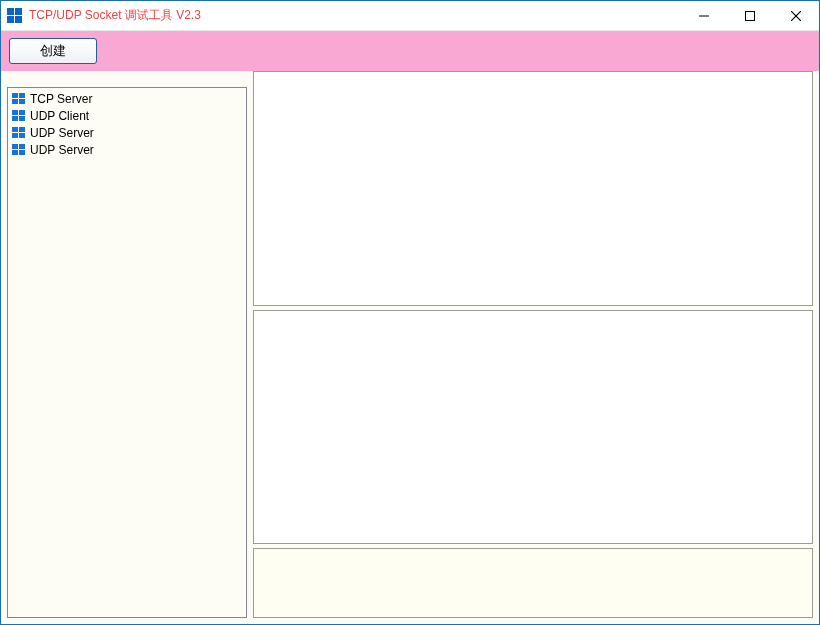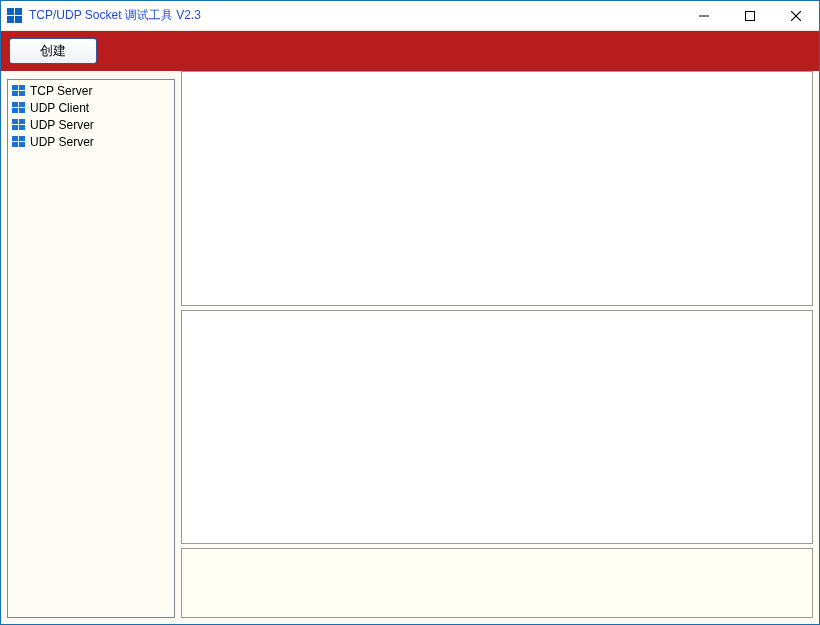--- a/index.html
+++ b/index.html
@@ -34,21 +34,21 @@
     .app-icon span {
       width: 7px;
       height: 7px;
       background: #0a63c7;
     }
     .app-icon span:nth-child(1) { margin: 0 1px 1px 0; }
     .app-icon span:nth-child(2) { margin: 0 0 1px 0; }
     .app-icon span:nth-child(3) { margin: 0 1px 0 0; }
     .title-text {
       font-size: 12px;
-      color: #1d4ed8;
+      color: #ef4444;
       flex: 1;
     }
     .win-controls {
       display: flex;
       height: 100%;
     }
     .win-btn {
       width: 46px;
       height: 30px;
       display: flex;
@@ -59,21 +59,21 @@
       cursor: pointer;
     }
     .win-btn svg { width: 10px; height: 10px; }
 
     .toolbar {
       height: 40px;
       display: flex;
       align-items: center;
       padding: 0 8px;
       gap: 16px;
-      background: #b91c1c;
+      background: #f9a8d4;
     }
     .tool-btn {
       width: 88px;
       height: 26px;
       border: 1px solid #2a5a9a;
       border-radius: 3px;
       background: linear-gradient(to bottom, #ffffff, #eef2f6);
       font-size: 13px;
       color: #000;
       cursor: pointer;
@@ -82,23 +82,23 @@
     .toolbar-spacer {
       width: 14px;
     }
 
     .content {
       display: flex;
       height: calc(625px - 30px - 40px - 2px);
       background: #fcfcf5;
     }
     .sidebar {
-      width: 168px;
+      width: 240px;
       border: 1px solid #828790;
-      margin: 8px 4px 6px 6px;
+      margin: 16px 4px 6px 6px;
       background: #fdfdf6;
       overflow-y: auto;
       padding: 2px;
     }
     .tree-item {
       display: flex;
       align-items: center;
       height: 17px;
       padding: 0 2px;
       cursor: pointer;

